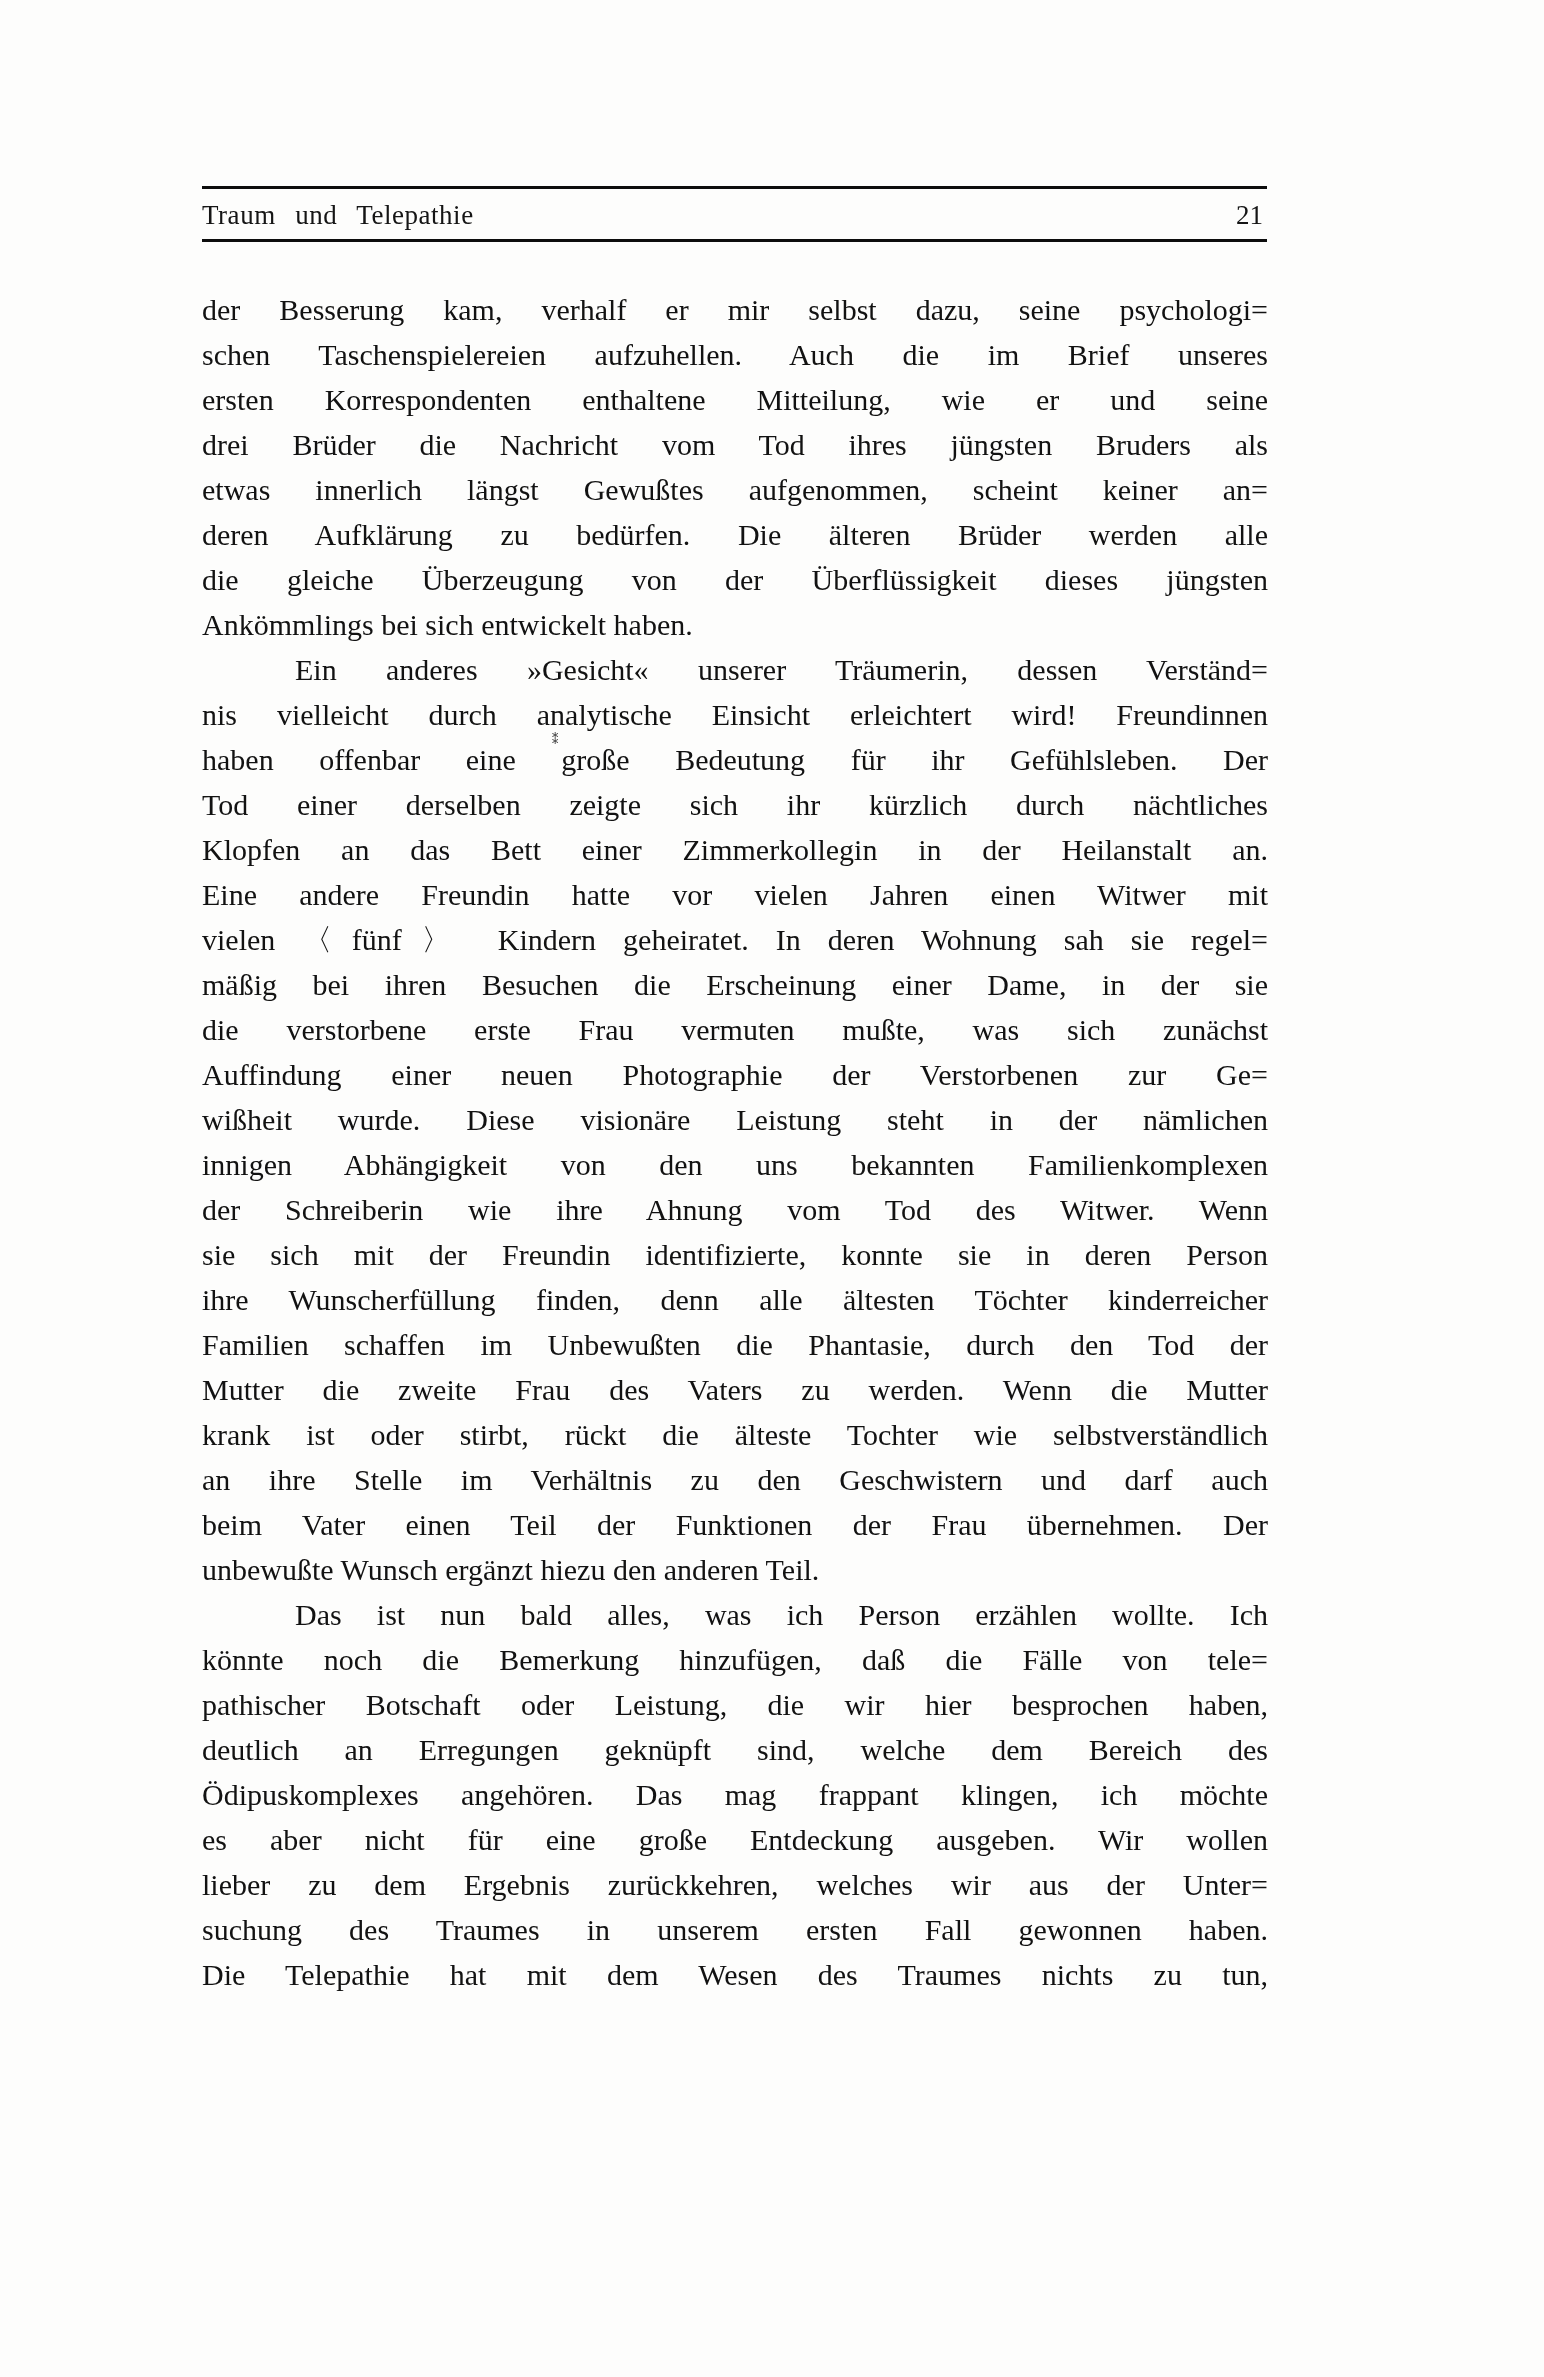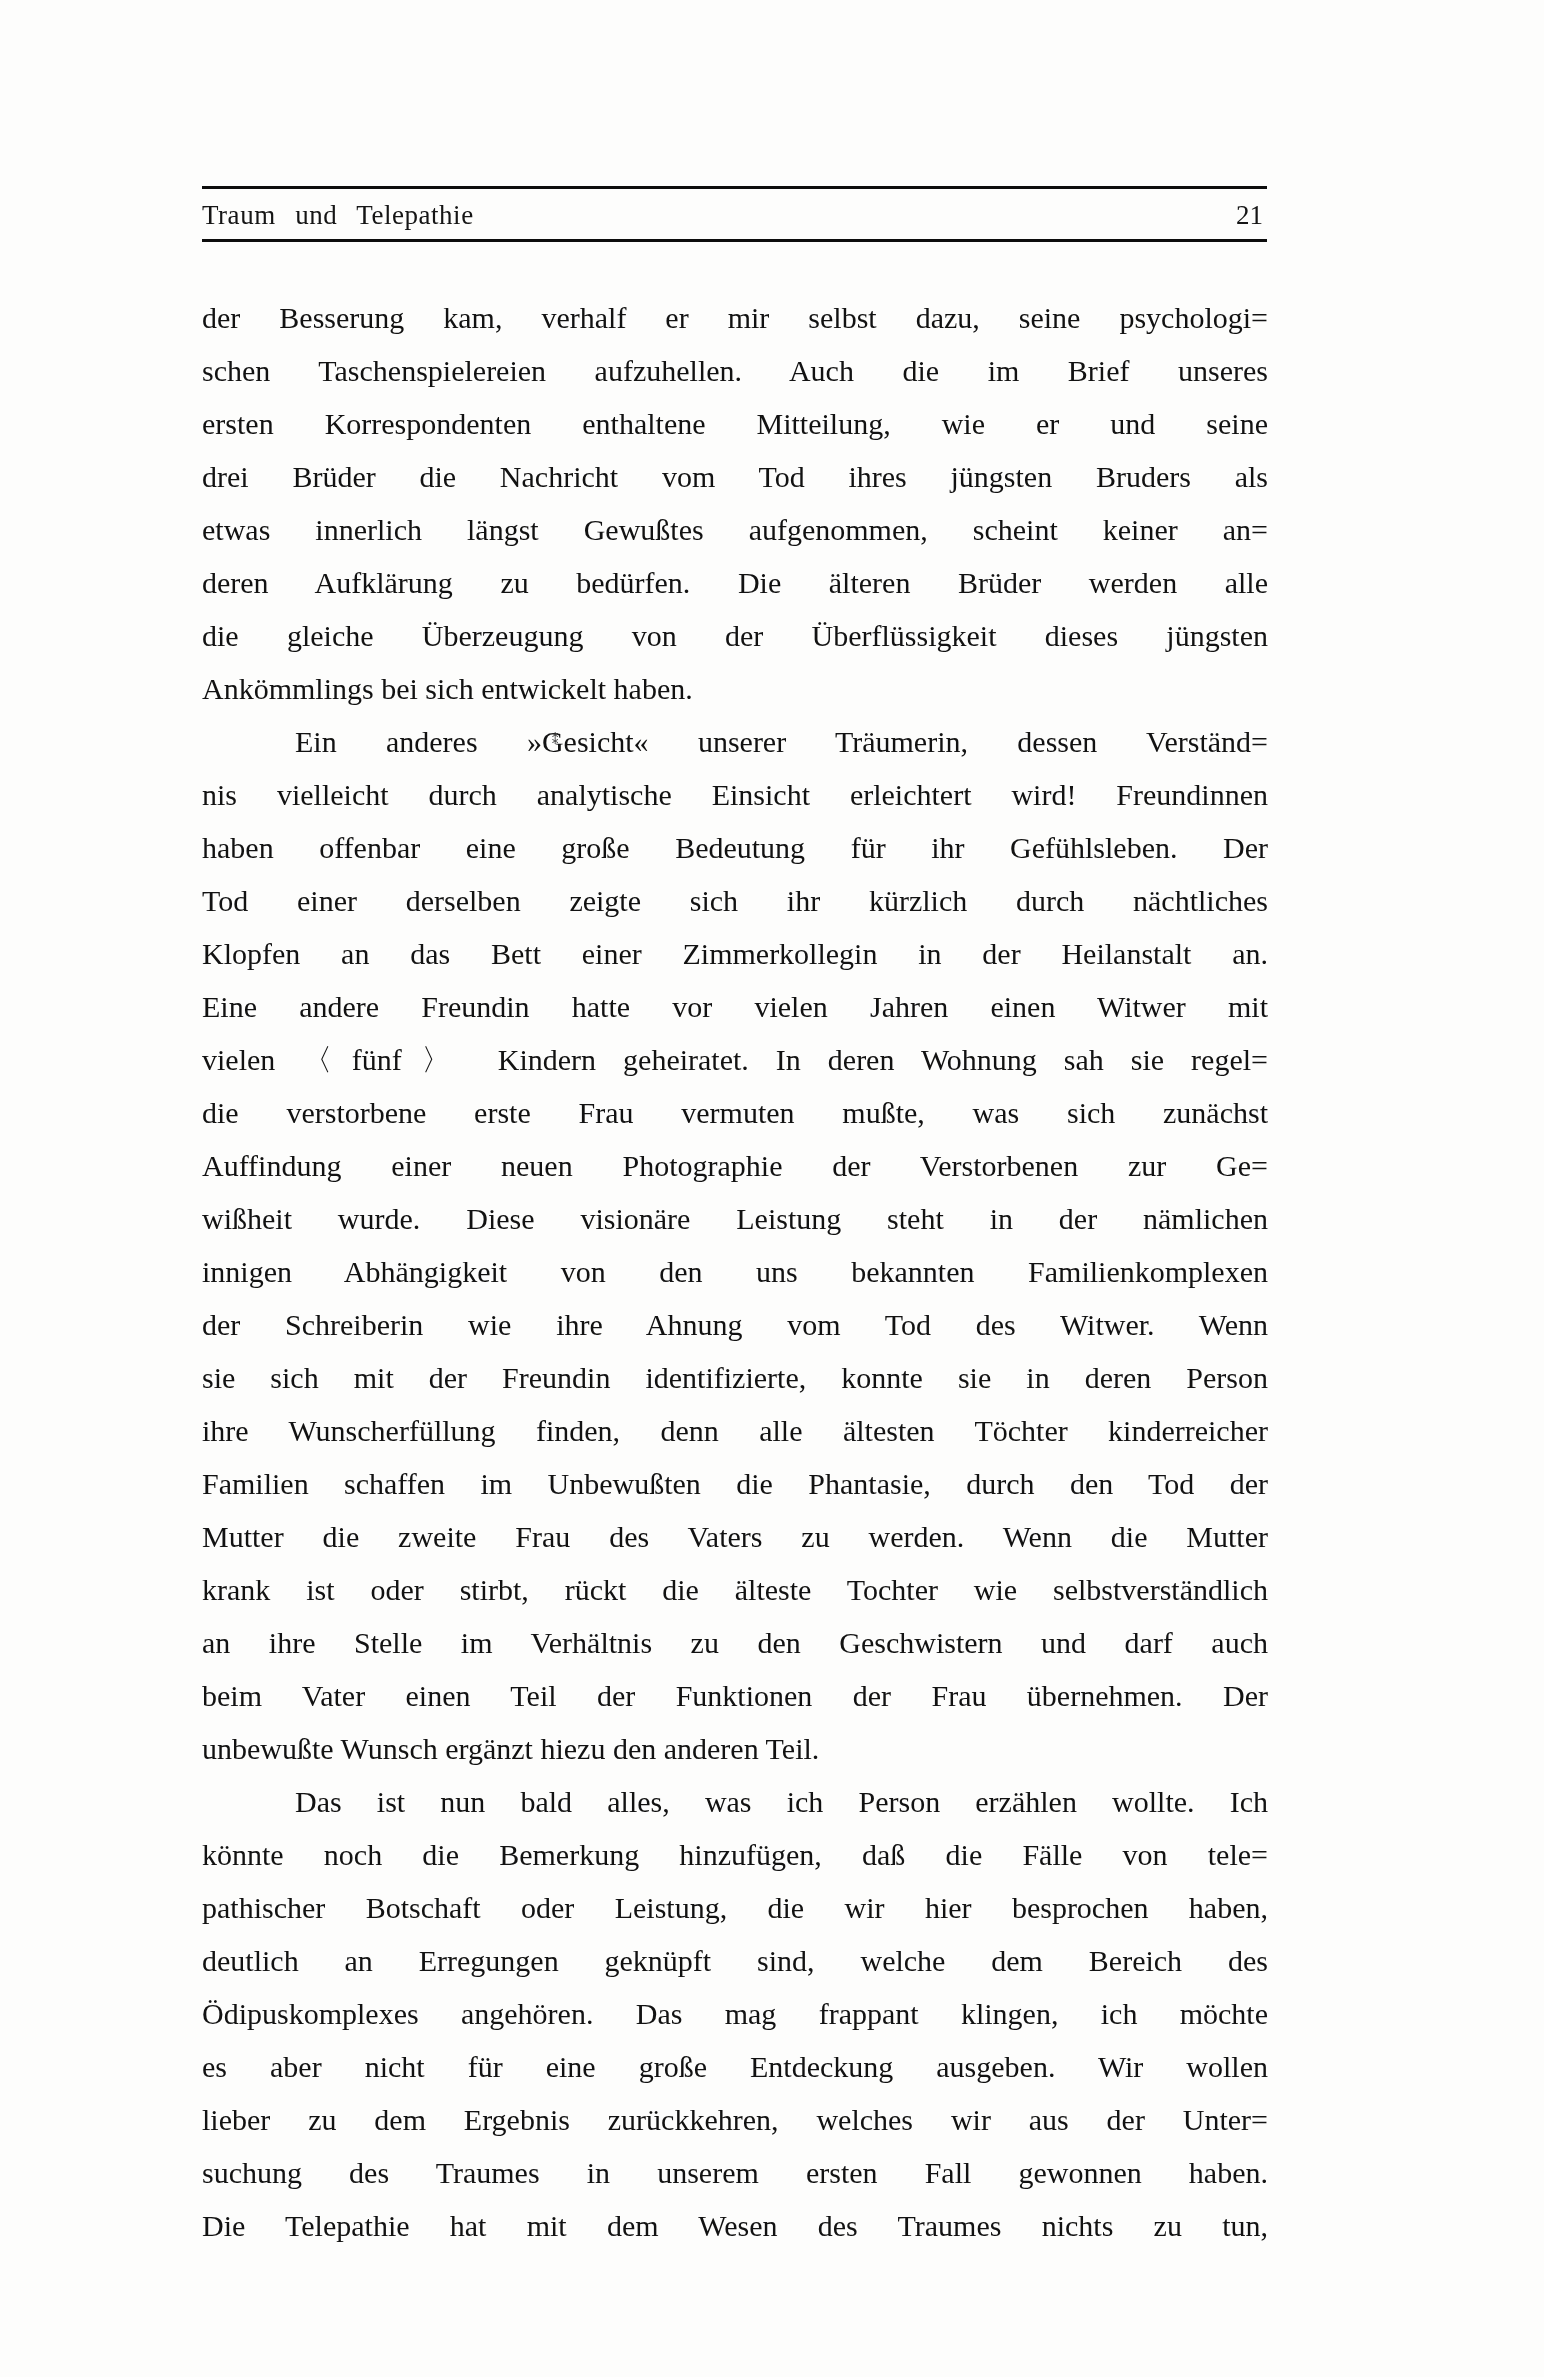--- a/index.html
+++ b/index.html
@@ -54,21 +54,20 @@
     left: 202px;
     width: 1066px;
     font-size: 30px;
     line-height: 45px;
     color: #121212;
   }
   .line {
     text-align: justify;
     text-align-last: justify;
     white-space: normal;
-    margin-top: 8px;
   }
   .line.para-end {
     text-align-last: left;
   }
   .line.indent {
     text-indent: 93px;
   }
   .stray {
     position: absolute;
     left: 552px;
@@ -100,20 +99,21 @@
       <div class="line">deren Aufklärung zu bedürfen. Die älteren Brüder werden alle</div>
       <div class="line">die gleiche Überzeugung von der Überflüssigkeit dieses jüngsten</div>
       <div class="line para-end">Ankömmlings bei sich entwickelt haben.</div>
       <div class="line indent">Ein anderes »Gesicht« unserer Träumerin, dessen Verständ=</div>
       <div class="line">nis vielleicht durch analytische Einsicht erleichtert wird! Freundinnen</div>
       <div class="line">haben offenbar eine große Bedeutung für ihr Gefühlsleben. Der</div>
       <div class="line">Tod einer derselben zeigte sich ihr kürzlich durch nächtliches</div>
       <div class="line">Klopfen an das Bett einer Zimmerkollegin in der Heilanstalt an.</div>
       <div class="line">Eine andere Freundin hatte vor vielen Jahren einen Witwer mit</div>
       <div class="line">vielen 〈fünf〉 Kindern geheiratet. In deren Wohnung sah sie regel=</div>
+      <div class="line">mäßig bei ihren Besuchen die Erscheinung einer Dame, in der sie</div>
       <div class="line">die verstorbene erste Frau vermuten mußte, was sich zunächst</div>
       <div class="line">Auffindung einer neuen Photographie der Verstorbenen zur Ge=</div>
       <div class="line">wißheit wurde. Diese visionäre Leistung steht in der nämlichen</div>
       <div class="line">innigen Abhängigkeit von den uns bekannten Familienkomplexen</div>
       <div class="line">der Schreiberin wie ihre Ahnung vom Tod des Witwer. Wenn</div>
       <div class="line">sie sich mit der Freundin identifizierte, konnte sie in deren Person</div>
       <div class="line">ihre Wunscherfüllung finden, denn alle ältesten Töchter kinderreicher</div>
       <div class="line">Familien schaffen im Unbewußten die Phantasie, durch den Tod der</div>
       <div class="line">Mutter die zweite Frau des Vaters zu werden. Wenn die Mutter</div>
       <div class="line">krank ist oder stirbt, rückt die älteste Tochter wie selbstverständlich</div>

